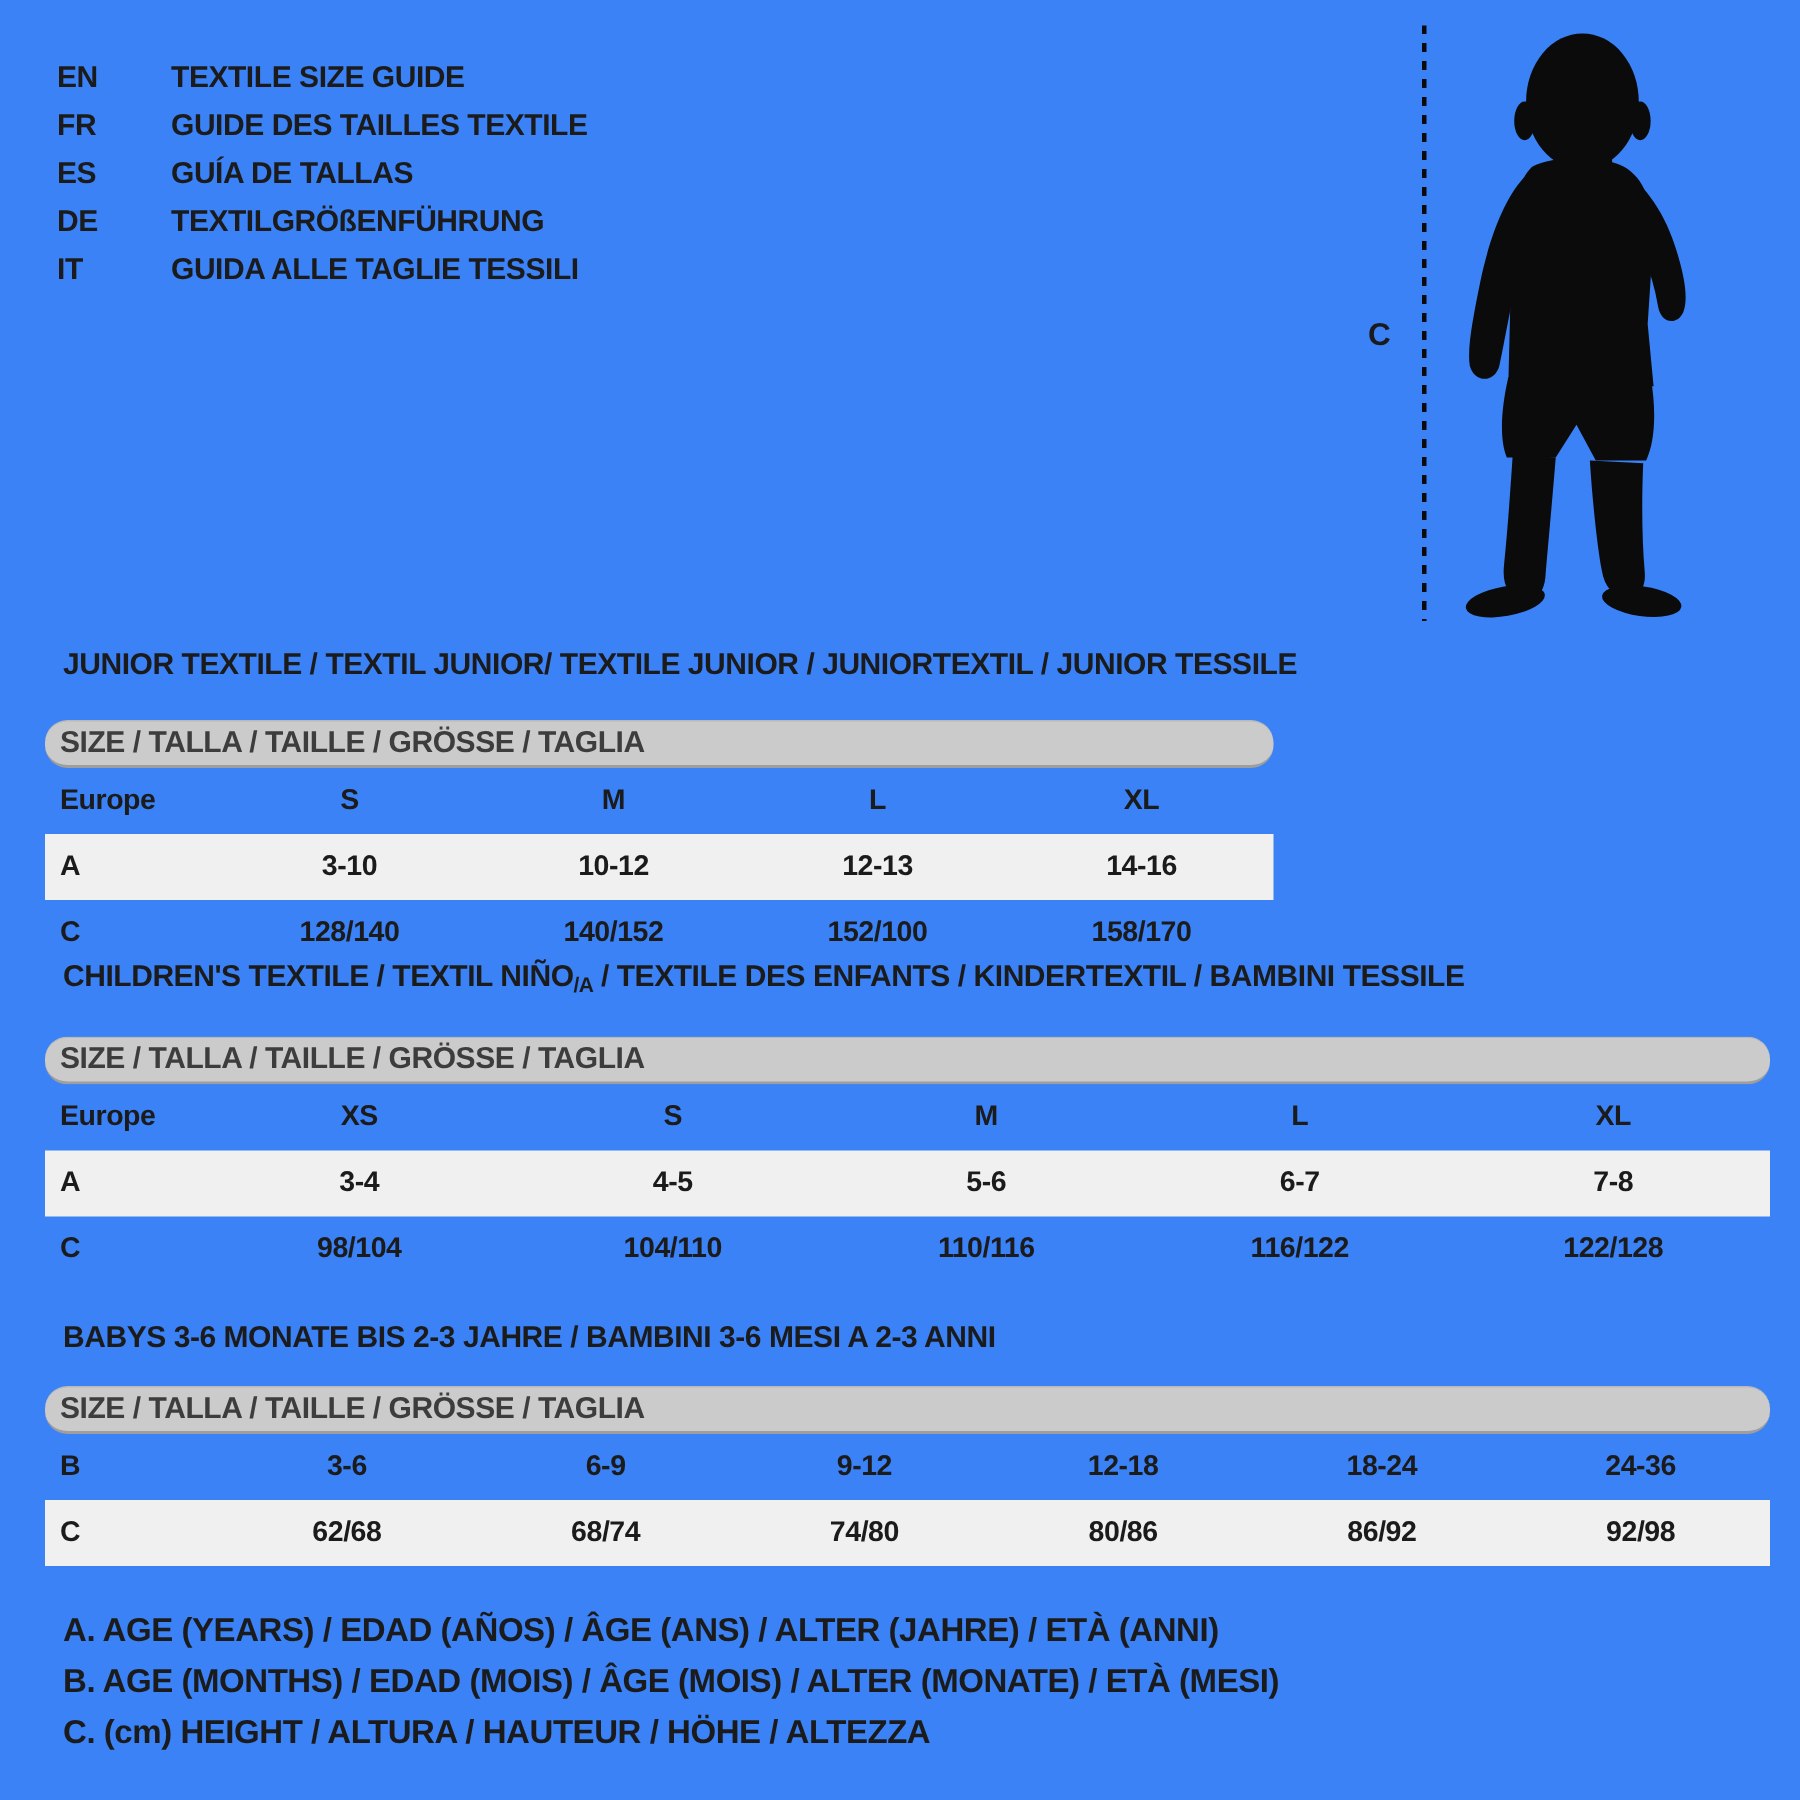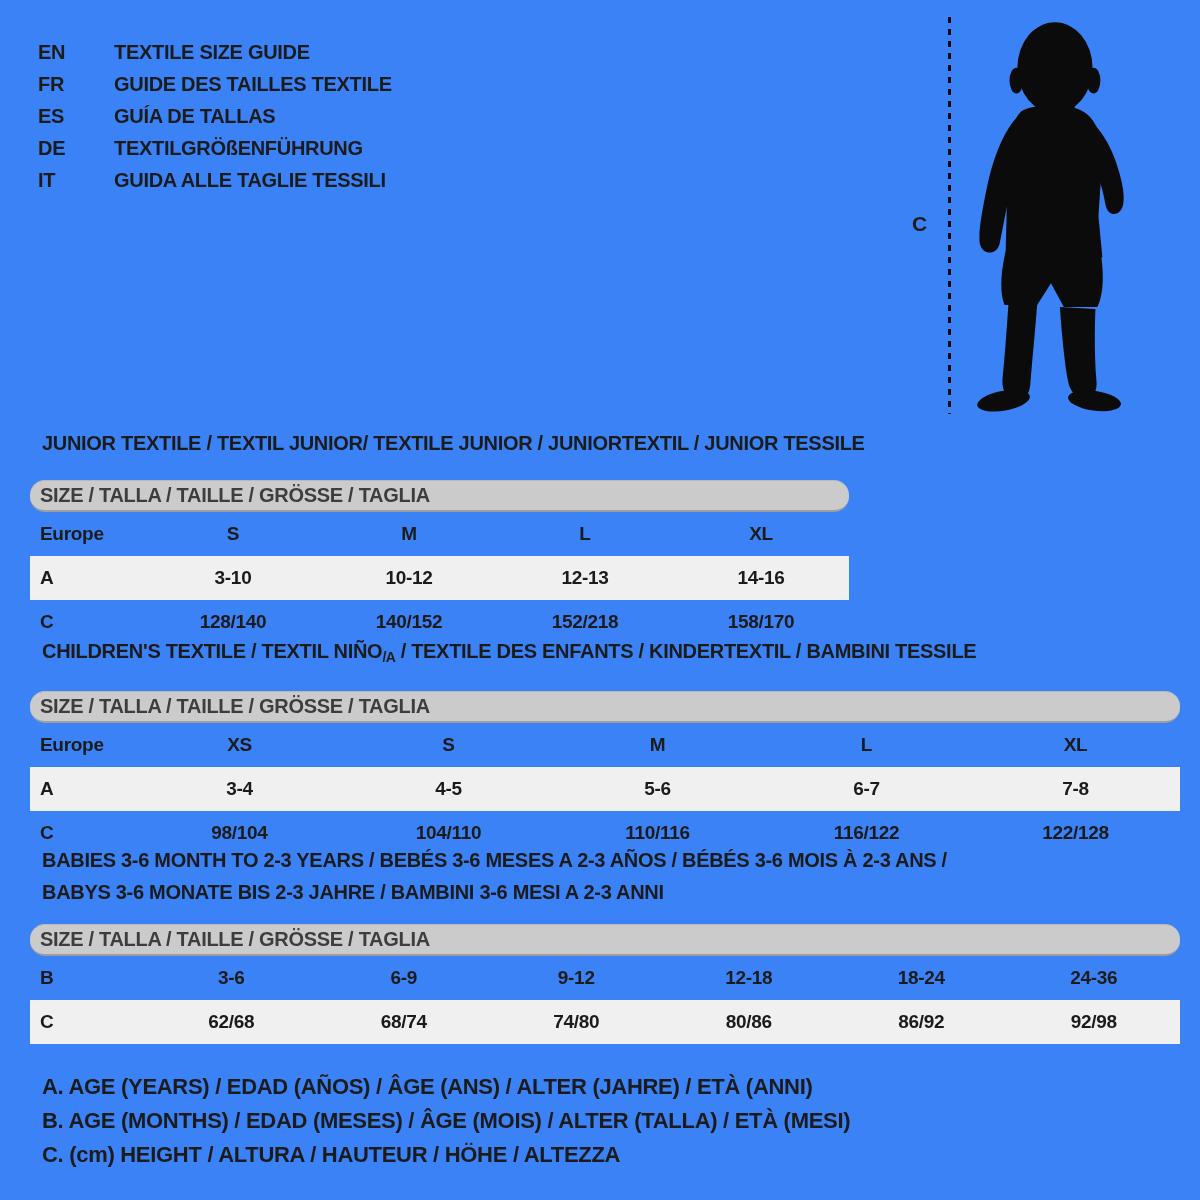--- a/index.html
+++ b/index.html
@@ -108,21 +108,21 @@
       <span class="lbl">A</span>
       <span class="cell">3-10</span>
       <span class="cell">10-12</span>
       <span class="cell">12-13</span>
       <span class="cell">14-16</span>
     </div>
     <div class="t-row">
       <span class="lbl">C</span>
       <span class="cell">128/140</span>
       <span class="cell">140/152</span>
-      <span class="cell">152/218</span>
+      <span class="cell">152/100</span>
       <span class="cell">158/170</span>
     </div>
   </div>
 
   <div class="sec-title" style="top:640px"><span>CHILDREN'S TEXTILE / TEXTIL NIÑO</span><span class="sub-a">/A</span><span> / TEXTILE DES ENFANTS / KINDERTEXTIL / BAMBINI TESSILE</span></div>
   <div class="size-table t2" style="top:691px;width:1150px">
     <div class="size-bar">SIZE / TALLA / TAILLE / GRÖSSE / TAGLIA</div>
     <div class="t-row">
       <span class="lbl">Europe</span>
       <span class="cell">XS</span>
@@ -142,21 +142,20 @@
     <div class="t-row">
       <span class="lbl">C</span>
       <span class="cell">98/104</span>
       <span class="cell">104/110</span>
       <span class="cell">110/116</span>
       <span class="cell">116/122</span>
       <span class="cell">122/128</span>
     </div>
   </div>
 
-  <div class="sec-title" style="top:849px">BABIES 3-6 MONTH TO 2-3 YEARS / BEBÉS 3-6 MESES A 2-3 AÑOS / BÉBÉS 3-6 MOIS À 2-3 ANS /</div>
   <div class="sec-title" style="top:881px">BABYS 3-6 MONATE BIS 2-3 JAHRE / BAMBINI 3-6 MESI A 2-3 ANNI</div>
   <div class="size-table t3" style="top:924px;width:1150px">
     <div class="size-bar">SIZE / TALLA / TAILLE / GRÖSSE / TAGLIA</div>
     <div class="t-row">
       <span class="lbl">B</span>
       <span class="cell">3-6</span>
       <span class="cell">6-9</span>
       <span class="cell">9-12</span>
       <span class="cell">12-18</span>
       <span class="cell">18-24</span>
@@ -168,17 +167,17 @@
       <span class="cell">68/74</span>
       <span class="cell">74/80</span>
       <span class="cell">80/86</span>
       <span class="cell">86/92</span>
       <span class="cell">92/98</span>
     </div>
   </div>
 
   <div class="legend">
     <div>A. AGE (YEARS) / EDAD (AÑOS) / ÂGE (ANS) / ALTER (JAHRE) / ETÀ (ANNI)</div>
-    <div>B. AGE (MONTHS) / EDAD (MESES) / ÂGE (MOIS) / ALTER (TALLA) / ETÀ (MESI)</div>
+    <div>B. AGE (MONTHS) / EDAD (MOIS) / ÂGE (MOIS) / ALTER (MONATE) / ETÀ (MESI)</div>
     <div>C. (cm) HEIGHT / ALTURA / HAUTEUR / HÖHE / ALTEZZA</div>
   </div>
 
 </div>
 
 </body></html>

